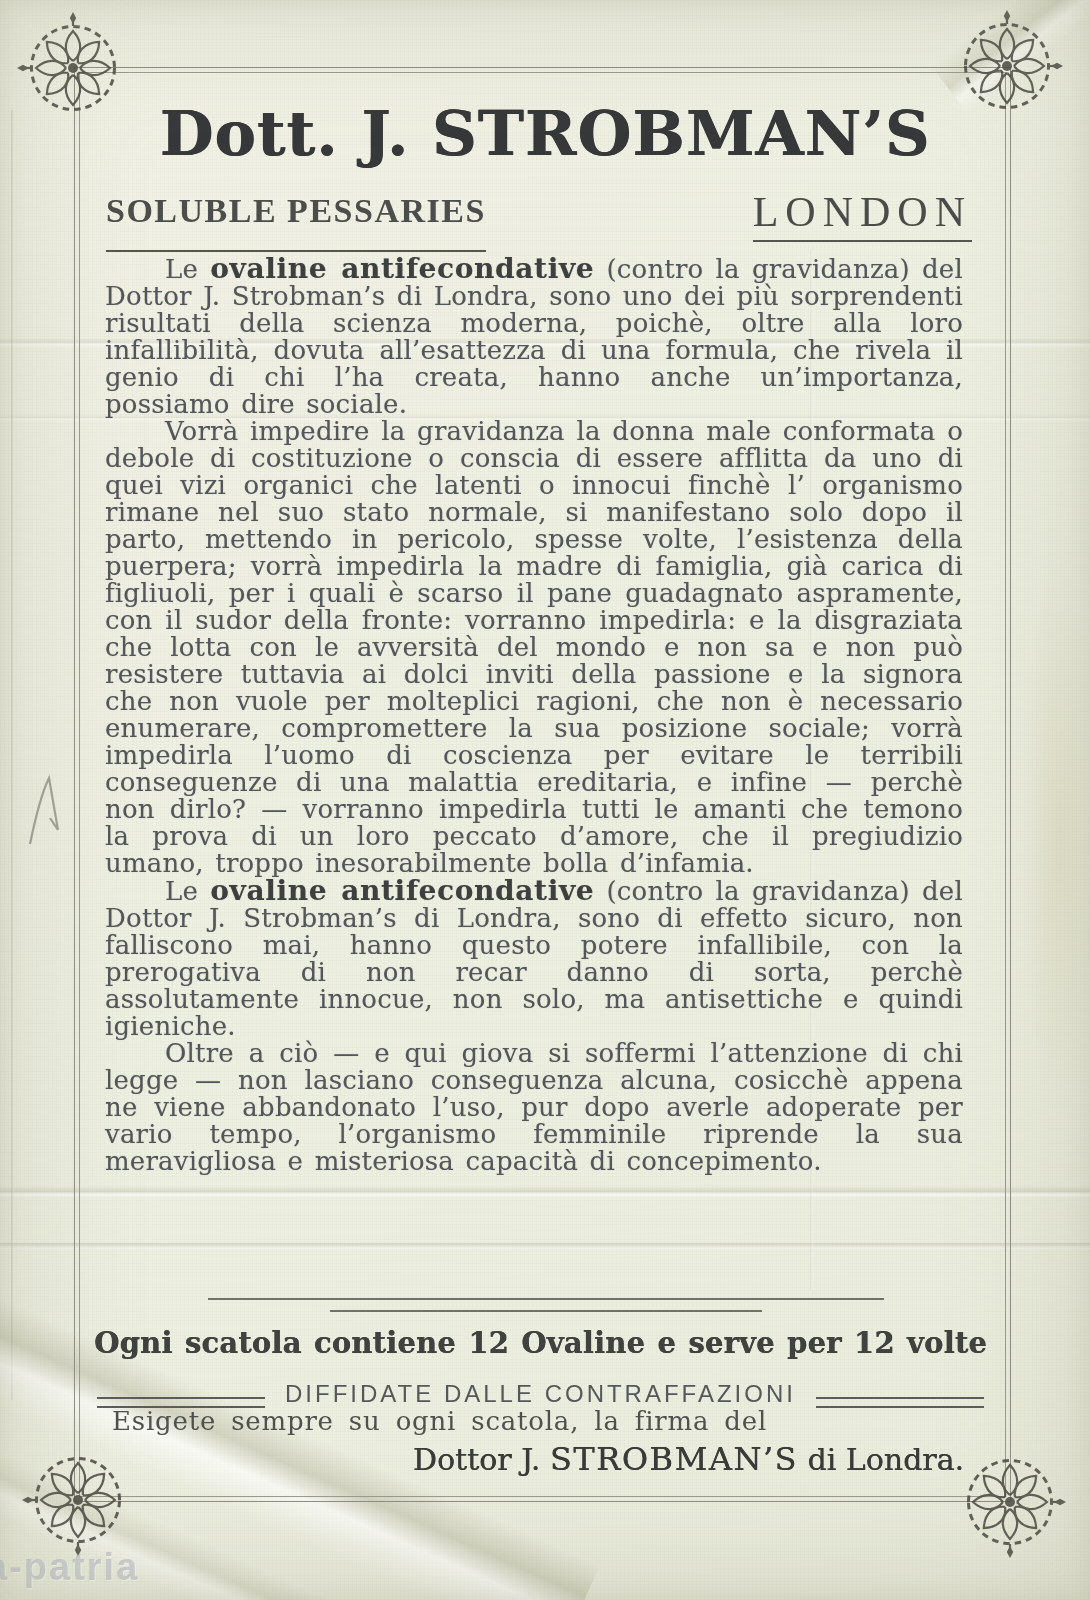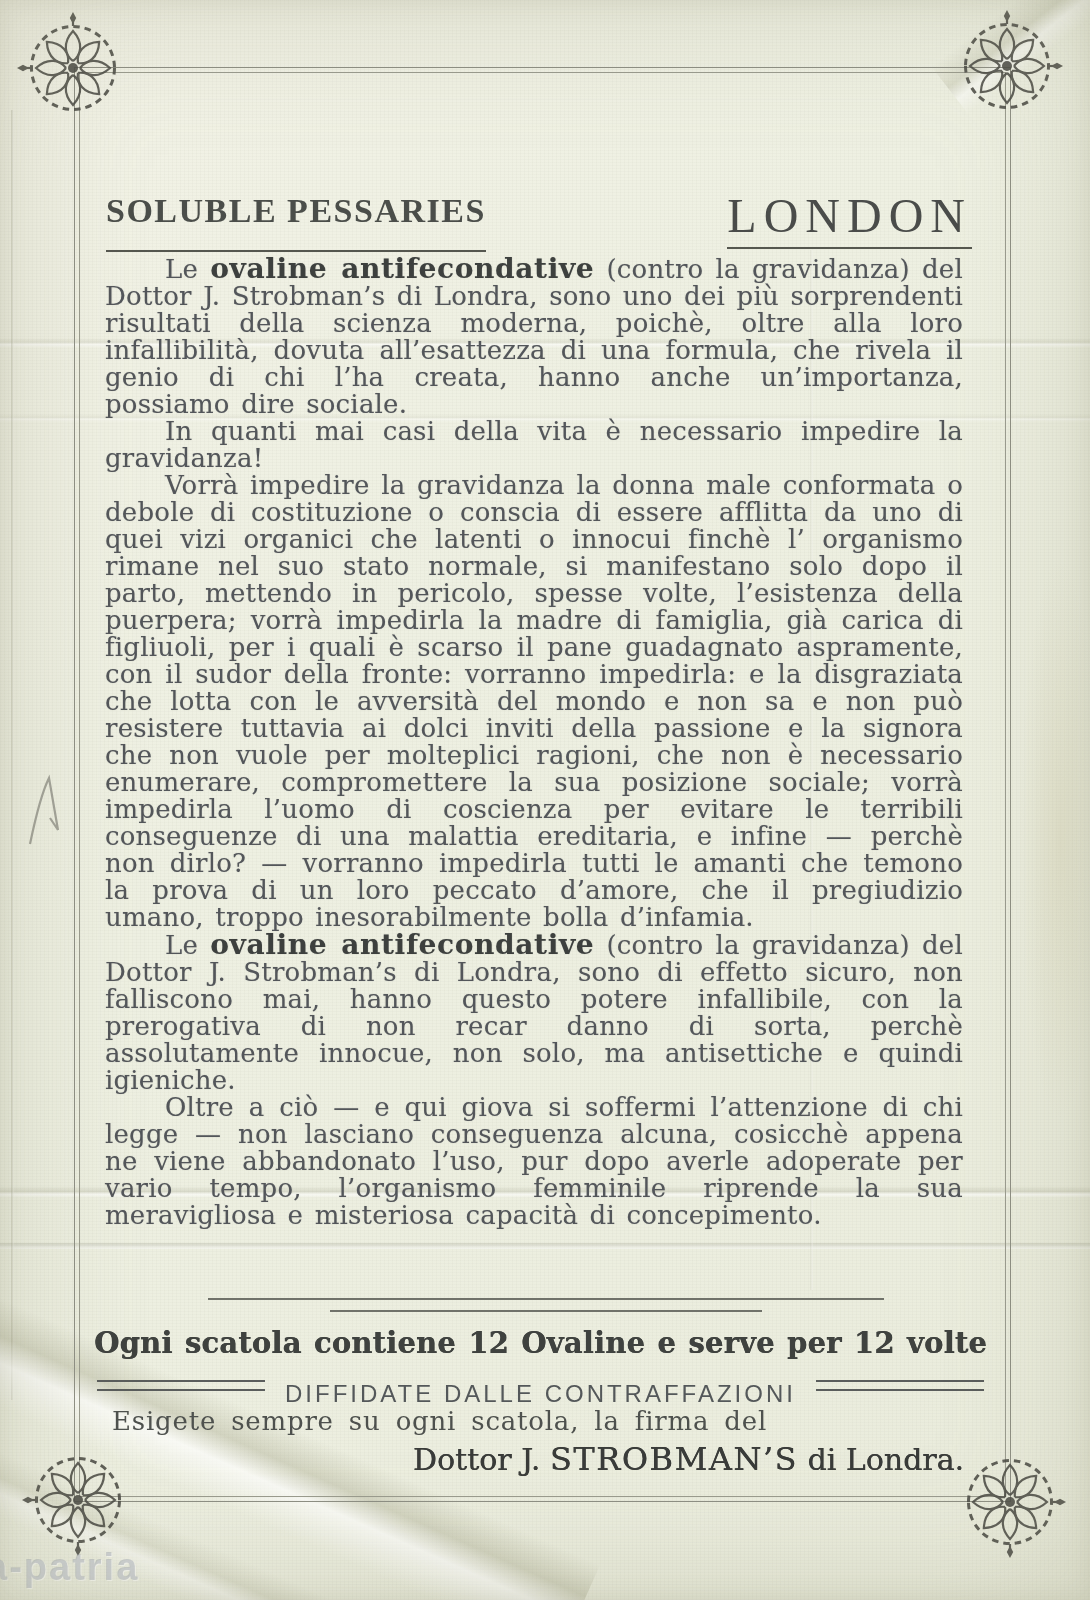--- a/index.html
+++ b/index.html
@@ -42,21 +42,21 @@
     text-shadow:0.6px 0 0 #36383a;
   }
   .sub-left{
     position:absolute;left:106px;top:192px;
     font-size:34px;letter-spacing:1.5px;color:#4b4e4a;
     padding-bottom:20px;border-bottom:2px solid #55574f;
     font-family:"Liberation Serif", serif;font-weight:bold;
   }
   .sub-right{
     position:absolute;right:118px;top:188px;
-    font-size:48px;letter-spacing:7px;color:#4a4c4a;
+    font-size:42px;letter-spacing:7px;color:#4a4c4a;
     padding-bottom:4px;border-bottom:2px solid #55574f;
     font-family:"Liberation Serif", serif;font-weight:normal;
   }
   
   .bodytext{
     position:absolute;left:105px;top:227px;width:858px;
     font-size:26px;line-height:27px;
     text-align:justify;word-spacing:3px;letter-spacing:0.2px;
     color:#53565a;text-shadow:0 0 1px rgba(83,86,90,0.3);
     hyphens:auto;
@@ -68,21 +68,21 @@
   .divline{position:absolute;height:2px;background:#70726a;}
   .dl1{left:208px;top:1298px;width:676px;}
   .dl2{left:330px;top:1310px;width:432px;}
   .boxline{
     position:absolute;left:75px;right:84px;top:1326px;
     text-align:center;font-weight:bold;font-size:29px;letter-spacing:0.2px;
     word-spacing:2px;color:#3f423f;text-shadow:0.4px 0 0 #3f423f;
   }
   .warnrow{
     position:absolute;left:75px;right:84px;top:1380px;
-    display:flex;align-items:flex-start;justify-content:center;gap:20px;
+    display:flex;align-items:flex-end;justify-content:center;gap:20px;
   }
   .warnrule{height:7px;border-top:2px solid #5a5d5c;border-bottom:2px solid #5a5d5c;width:168px;}
   .warntext{
     font-family:"Liberation Sans", sans-serif;
     font-size:24px;letter-spacing:3px;color:#54585a;white-space:nowrap;
   }
   .esigete{
     position:absolute;left:112px;top:1406px;
     font-size:26px;word-spacing:6px;letter-spacing:0.8px;color:#4e514e;
   }
@@ -169,26 +169,26 @@
   <svg class="corner c-tr" viewBox="-56 -56 112 112">
       <use href="#rosette"></use>
     </svg>
   <svg class="corner c-bl" viewBox="-56 -56 112 112">
       <use href="#rosette"></use>
     </svg>
   <svg class="corner c-br" viewBox="-56 -56 112 112">
       <use href="#rosette"></use>
     </svg>
 
+  <div class="title">Dott. J. STROBMAN’S</div>
   <div class="sub-left">SOLUBLE PESSARIES</div>
   <div class="sub-right">LONDON</div>
 
   <div class="bodytext">
     <p><span>Le </span><b>ovaline antifecondative</b><span> (contro la gravidanza) del Dottor J. Strobman’s di Londra, sono uno dei più sorprendenti risultati della scienza moderna, poichè, oltre alla loro infallibilità, dovuta all’esattezza di una formula, che rivela il genio di chi l’ha creata, hanno anche un’importanza, possiamo dire sociale.</span></p>
-    <p>In quanti mai casi della vita è necessario impedire la gravidanza!</p>
     <p>Vorrà impedire la gravidanza la donna male conformata o debole di costituzione o conscia di essere afflitta da uno di quei vizi organici che latenti o innocui finchè l’ organismo rimane nel suo stato normale, si manifestano solo dopo il parto, mettendo in pericolo, spesse volte, l’esistenza della puerpera; vorrà impedirla la madre di famiglia, già carica di figliuoli, per i quali è scarso il pane guadagnato aspramente, con il sudor della fronte: vorranno impedirla: e la disgraziata che lotta con le avversità del mondo e non sa e non può resistere tuttavia ai dolci inviti della passione e la signora che non vuole per molteplici ragioni, che non è necessario enumerare, compromettere la sua posizione sociale; vorrà impedirla l’uomo di coscienza per evitare le terribili conseguenze di una malattia ereditaria, e infine — perchè non dirlo? — vorranno impedirla tutti le amanti che temono la prova di un loro peccato d’amore, che il pregiudizio umano, troppo inesorabilmente bolla d’infamia.</p>
     <p><span>Le </span><b>ovaline antifecondative</b><span> (contro la gravidanza) del Dottor J. Strobman’s di Londra, sono di effetto sicuro, non falliscono mai, hanno questo potere infallibile, con la prerogativa di non recar danno di sorta, perchè assolutamente innocue, non solo, ma antisettiche e quindi igieniche.</span></p>
     <p>Oltre a ciò — e qui giova si soffermi l’attenzione di chi legge — non lasciano conseguenza alcuna, cosicchè appena ne viene abbandonato l’uso, pur dopo averle adoperate per vario tempo, l’organismo femminile riprende la sua meravigliosa e misteriosa capacità di concepimento.</p>
   </div>
 
   <div class="divline dl1"></div>
   <div class="divline dl2"></div>
 
   <div class="boxline">Ogni scatola contiene 12 Ovaline e serve per 12 volte</div>
 

